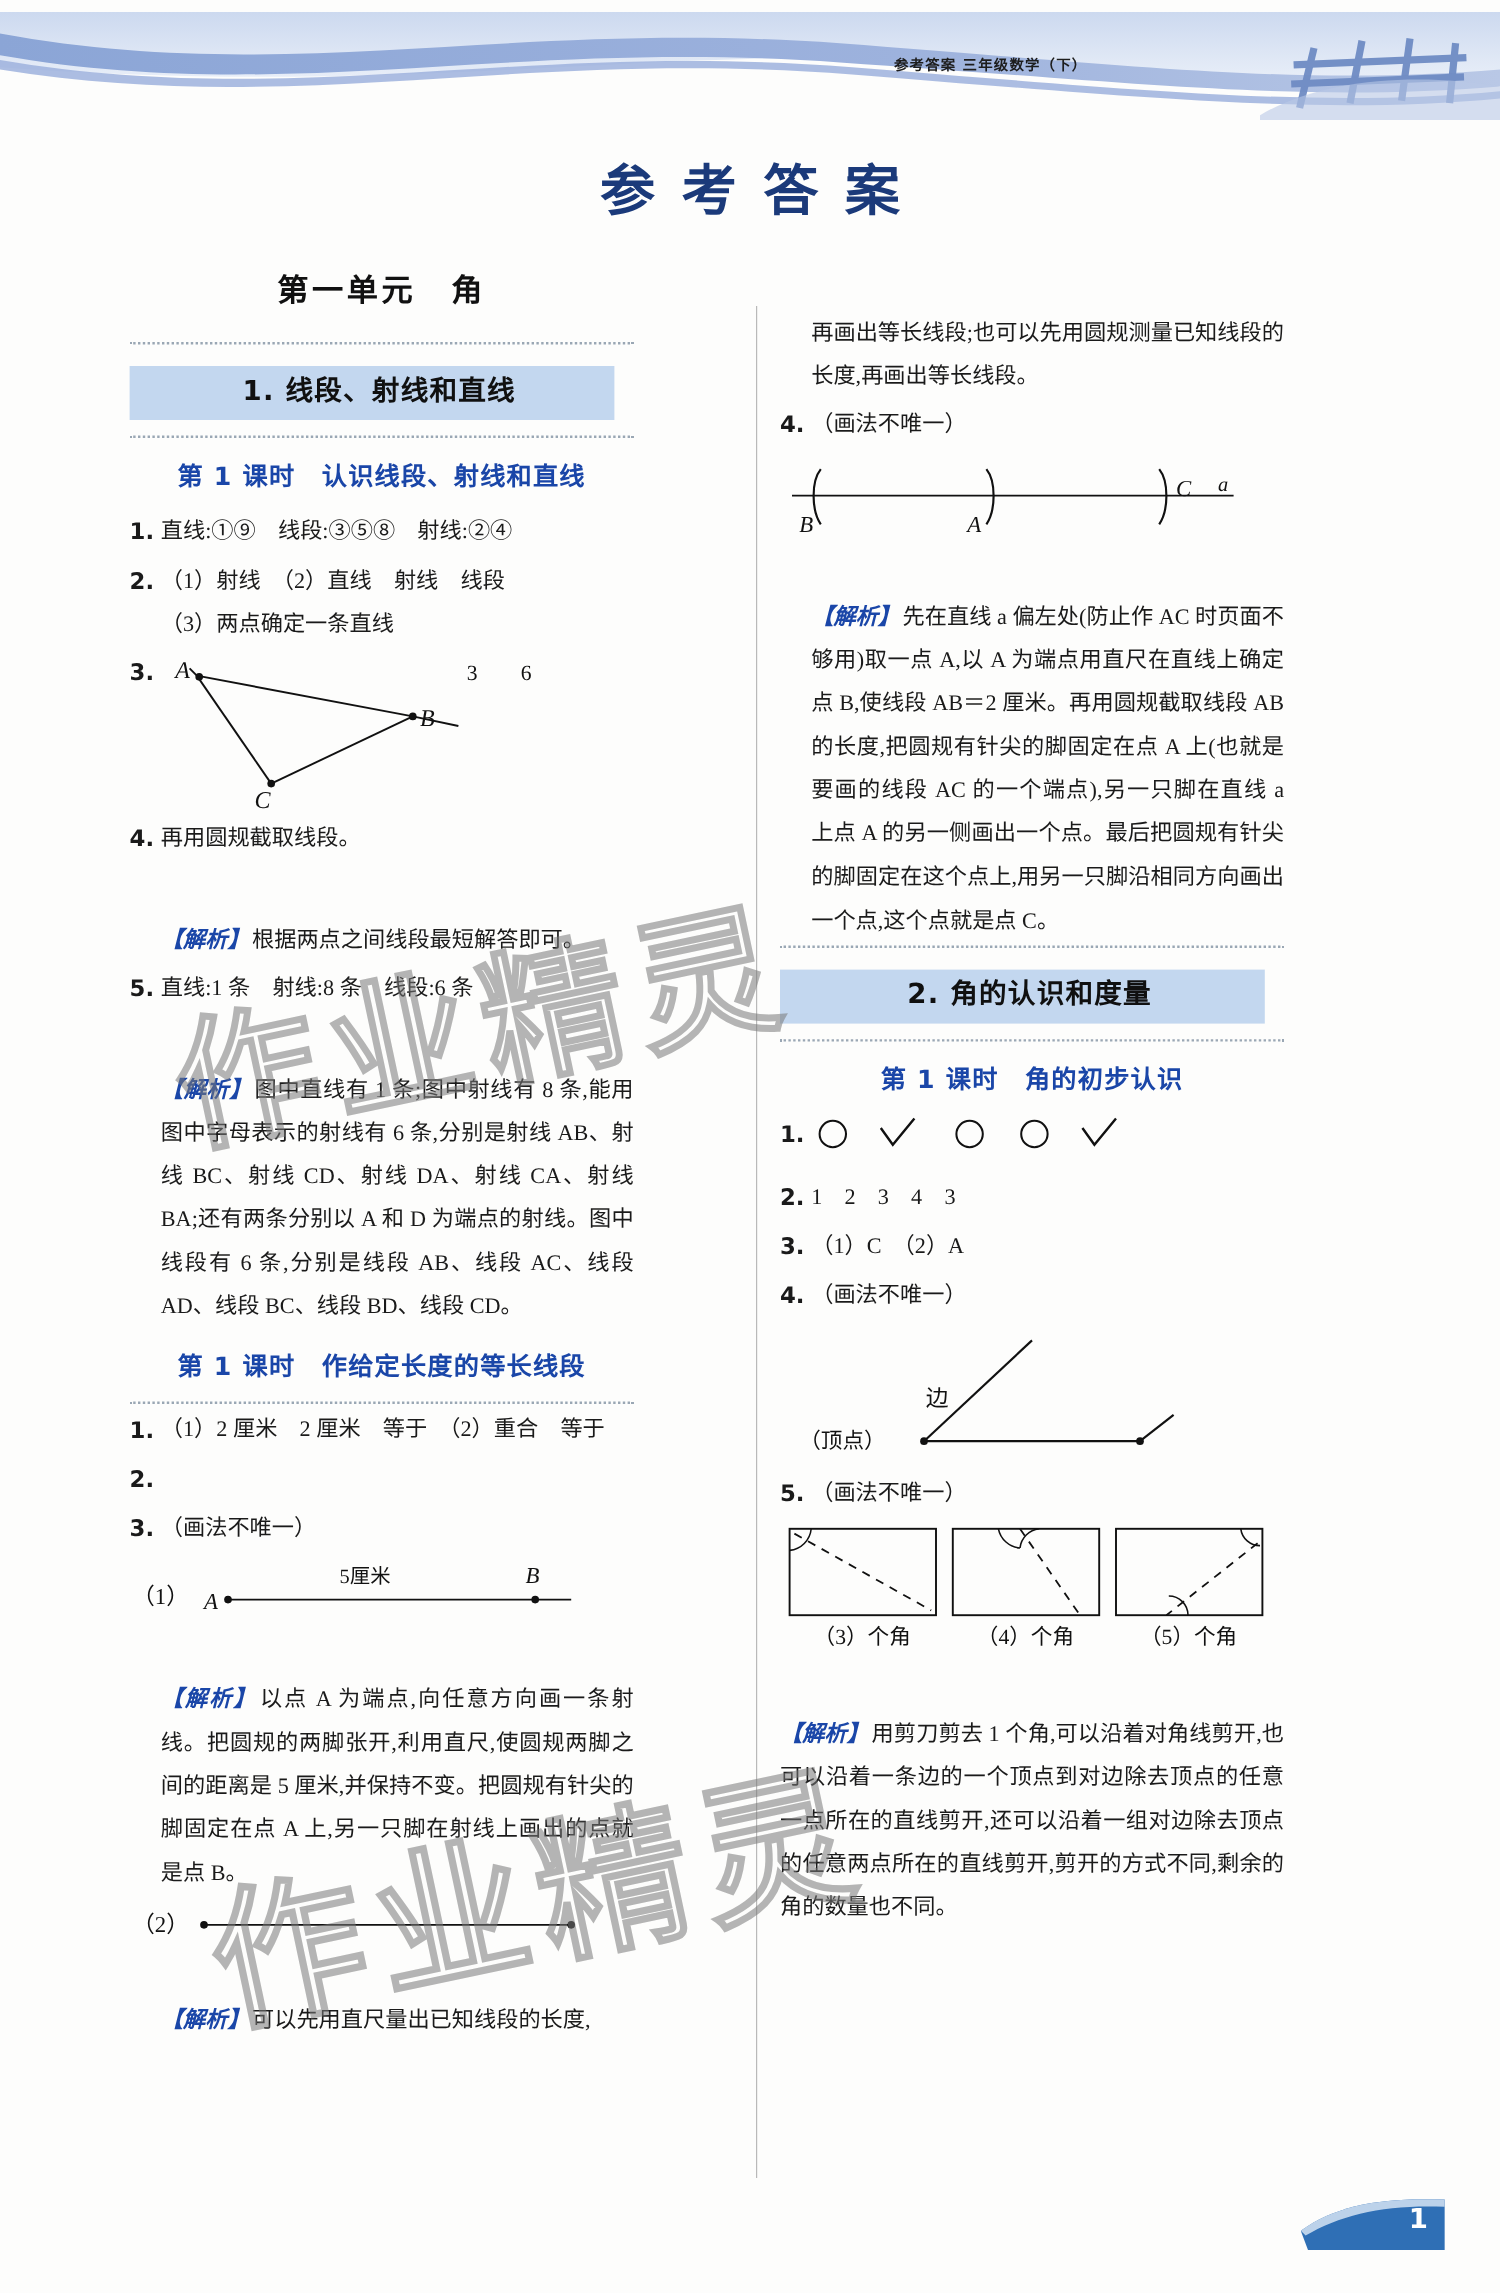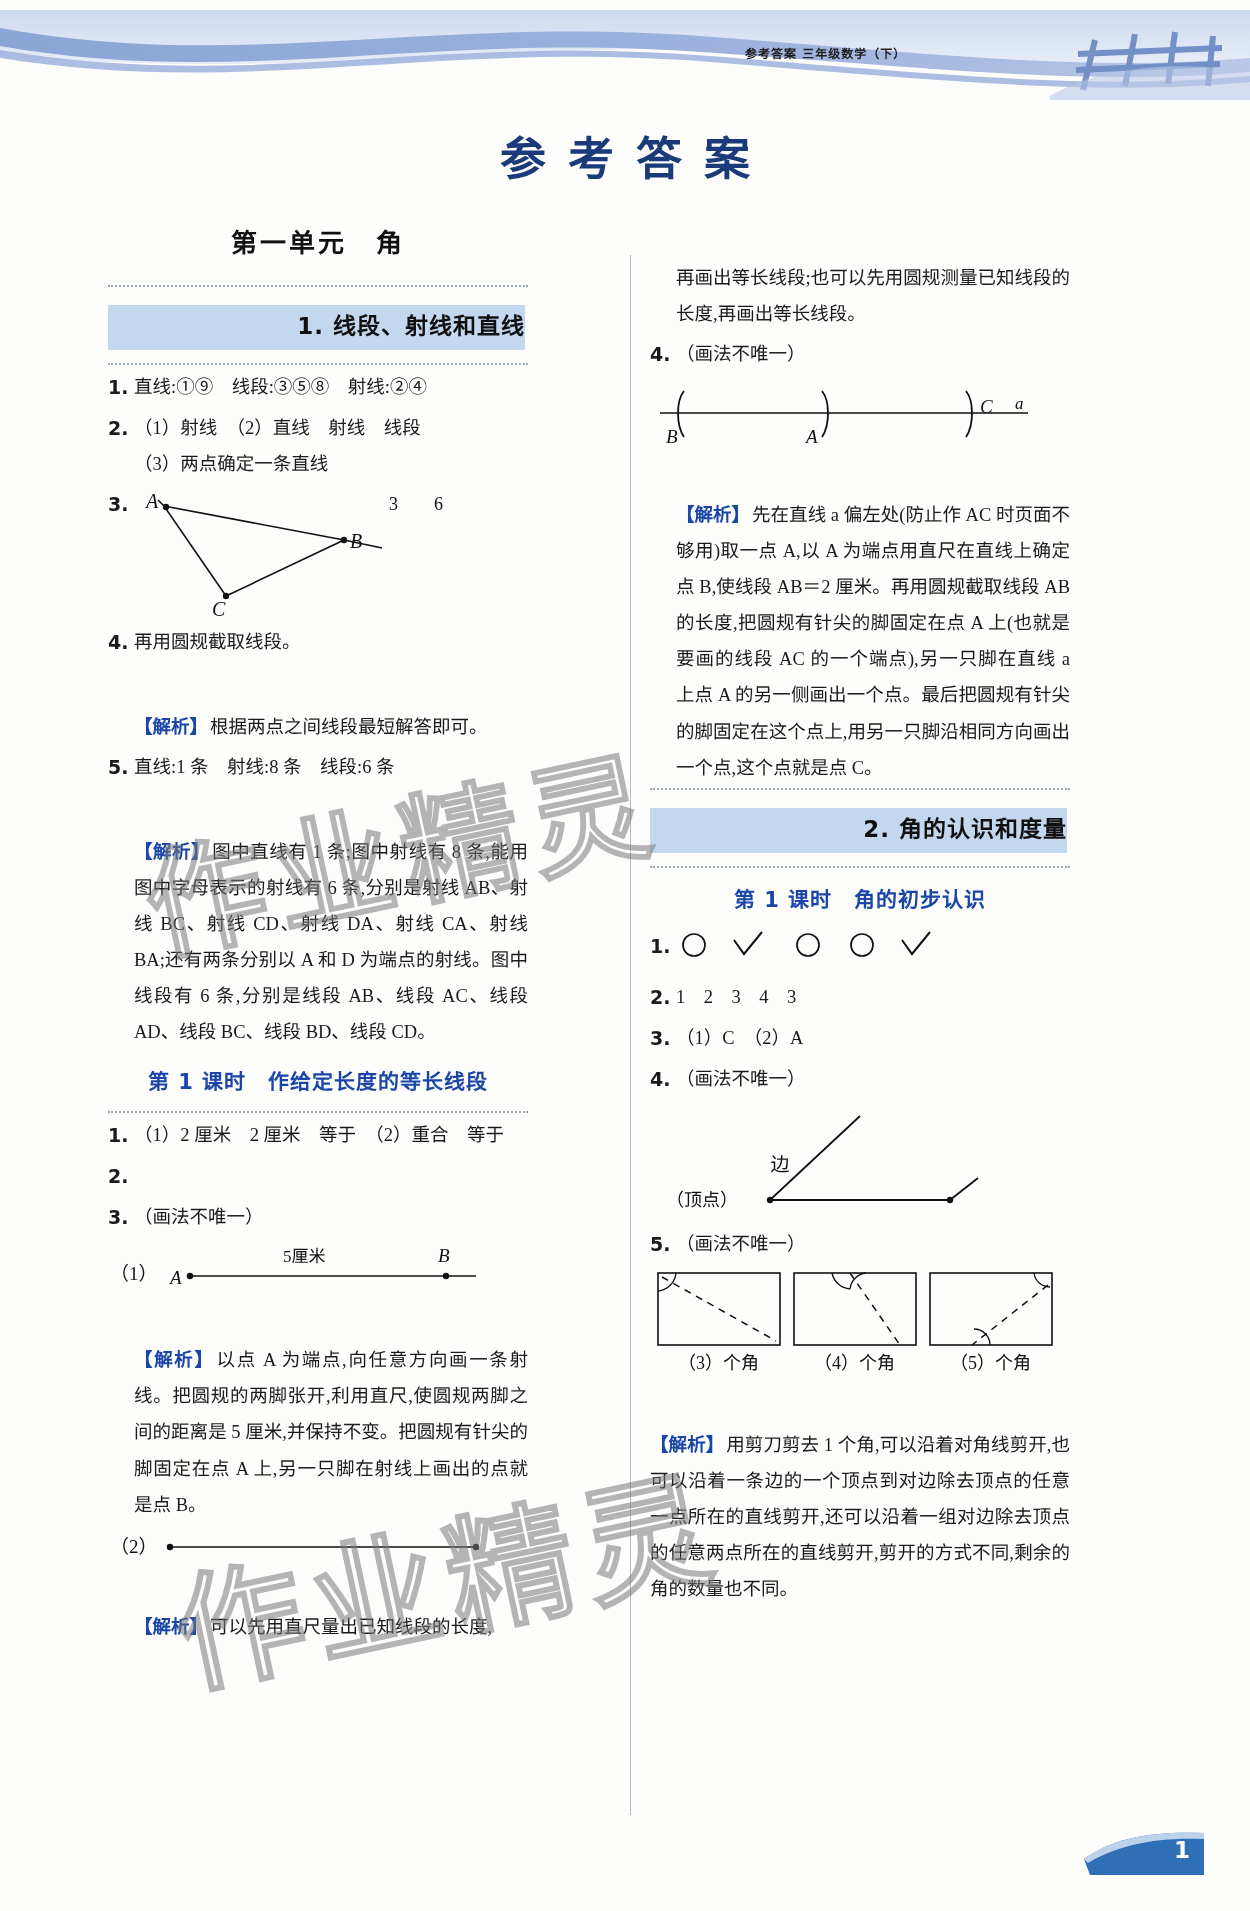--- a/index.html
+++ b/index.html
@@ -79,23 +79,23 @@
     text-align: center;
     font-family: "DejaVu Sans", "Liberation Sans", sans-serif;
     font-size: 26px;
     font-weight: 700;
     letter-spacing: 3px;
     color: #111;
     margin: 6px 0 16px 0;
   }
   .section-band {
     position: relative;
-    margin: 14px 3px 10px 0;
+    margin: 14px 16px 10px 0;
     padding: 3px 0 4px 12px;
-    text-align: right;
+    text-align: center;
   }
   .section-band .band-bg {
     position: absolute;
     left: 0; right: 0; top: 4px; bottom: 3px;
     background: #c3d7ef;
   }
   .section-band .band-text {
     position: relative;
     font-family: "DejaVu Sans", "Liberation Sans", sans-serif;
     font-size: 23px;
@@ -141,20 +141,21 @@
   .jiexi {
     margin-left: 26px;
     text-indent: 0;
     text-align: justify;
   }
   .jiexi-tag {
     font-family: "DejaVu Sans", "Liberation Sans", sans-serif;
     font-weight: 700;
     color: #1a46a8;
     margin-right: 2px;
+    font-style: italic;
   }
   .para {
     text-align: justify;
     margin-top: 48px;
   }
 
   
   .fig { margin: 2px 0 2px 0; }
   .fig svg { display: block; }
 
@@ -249,20 +250,21 @@
 
     <div class="unit-title">第一单元　角</div>
 
     <div class="dotline"></div>
     <div class="section-band">
       <div class="band-bg"></div>
       <div class="band-text">1. 线段、射线和直线</div>
     </div>
     <div class="dotline"></div>
 
+    <div class="lesson-title">第 1 课时　认识线段、射线和直线</div>
 
     <div class="item">
       <div class="item-num">1.</div>
       <div class="item-body">直线:①⑨　线段:③⑤⑧　射线:②④</div>
     </div>
 
     <div class="item">
       <div class="item-num">2.</div>
       <div class="item-body">
         <div>（1）射线　（2）直线　射线　线段</div>

